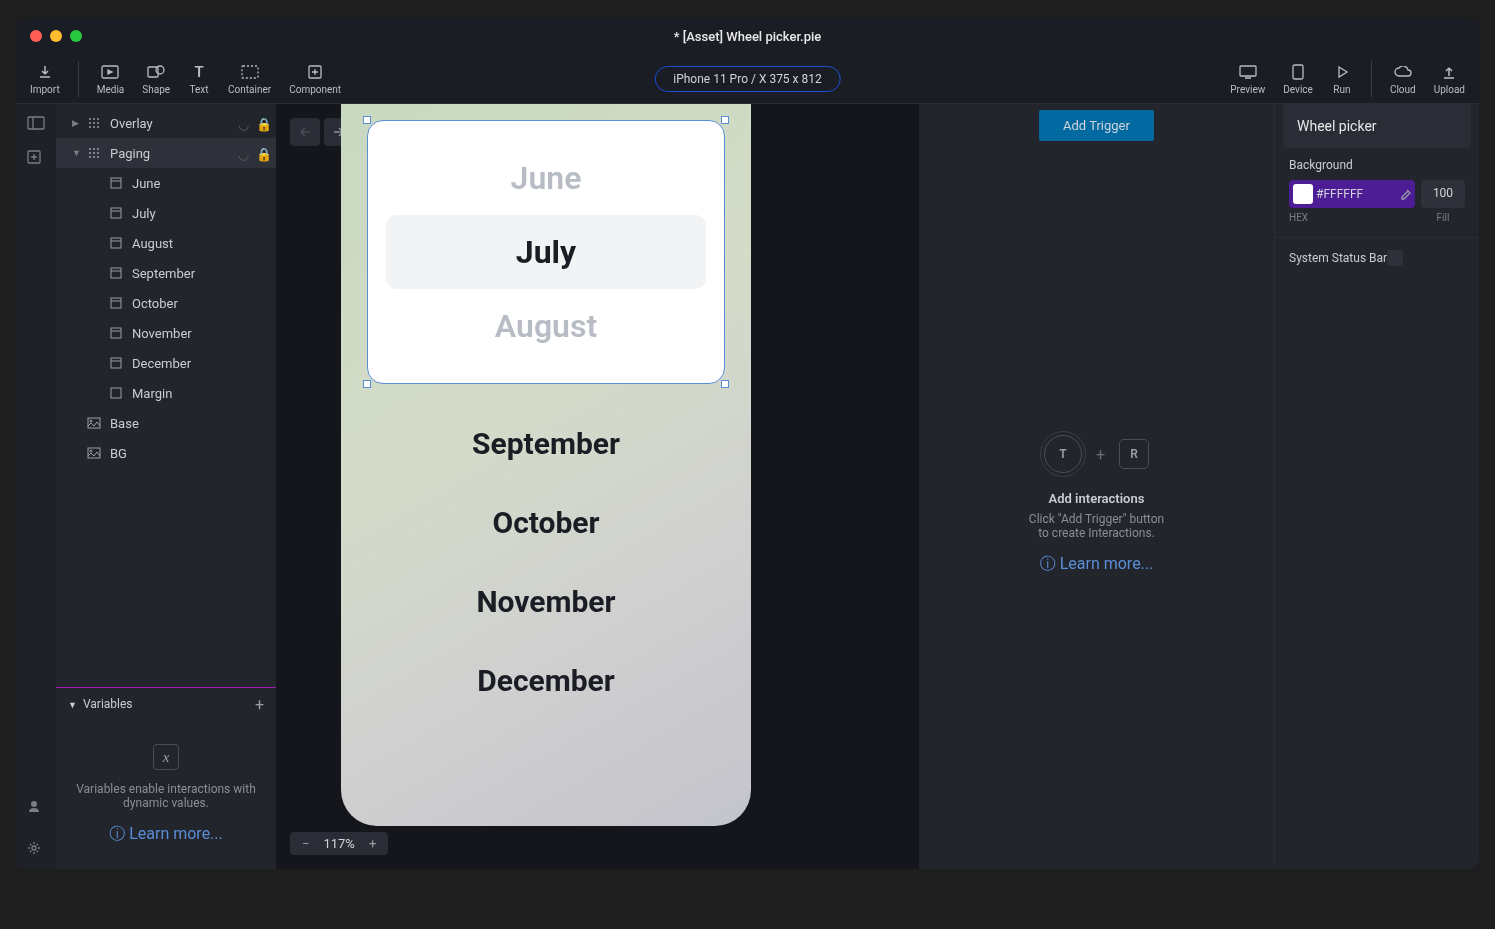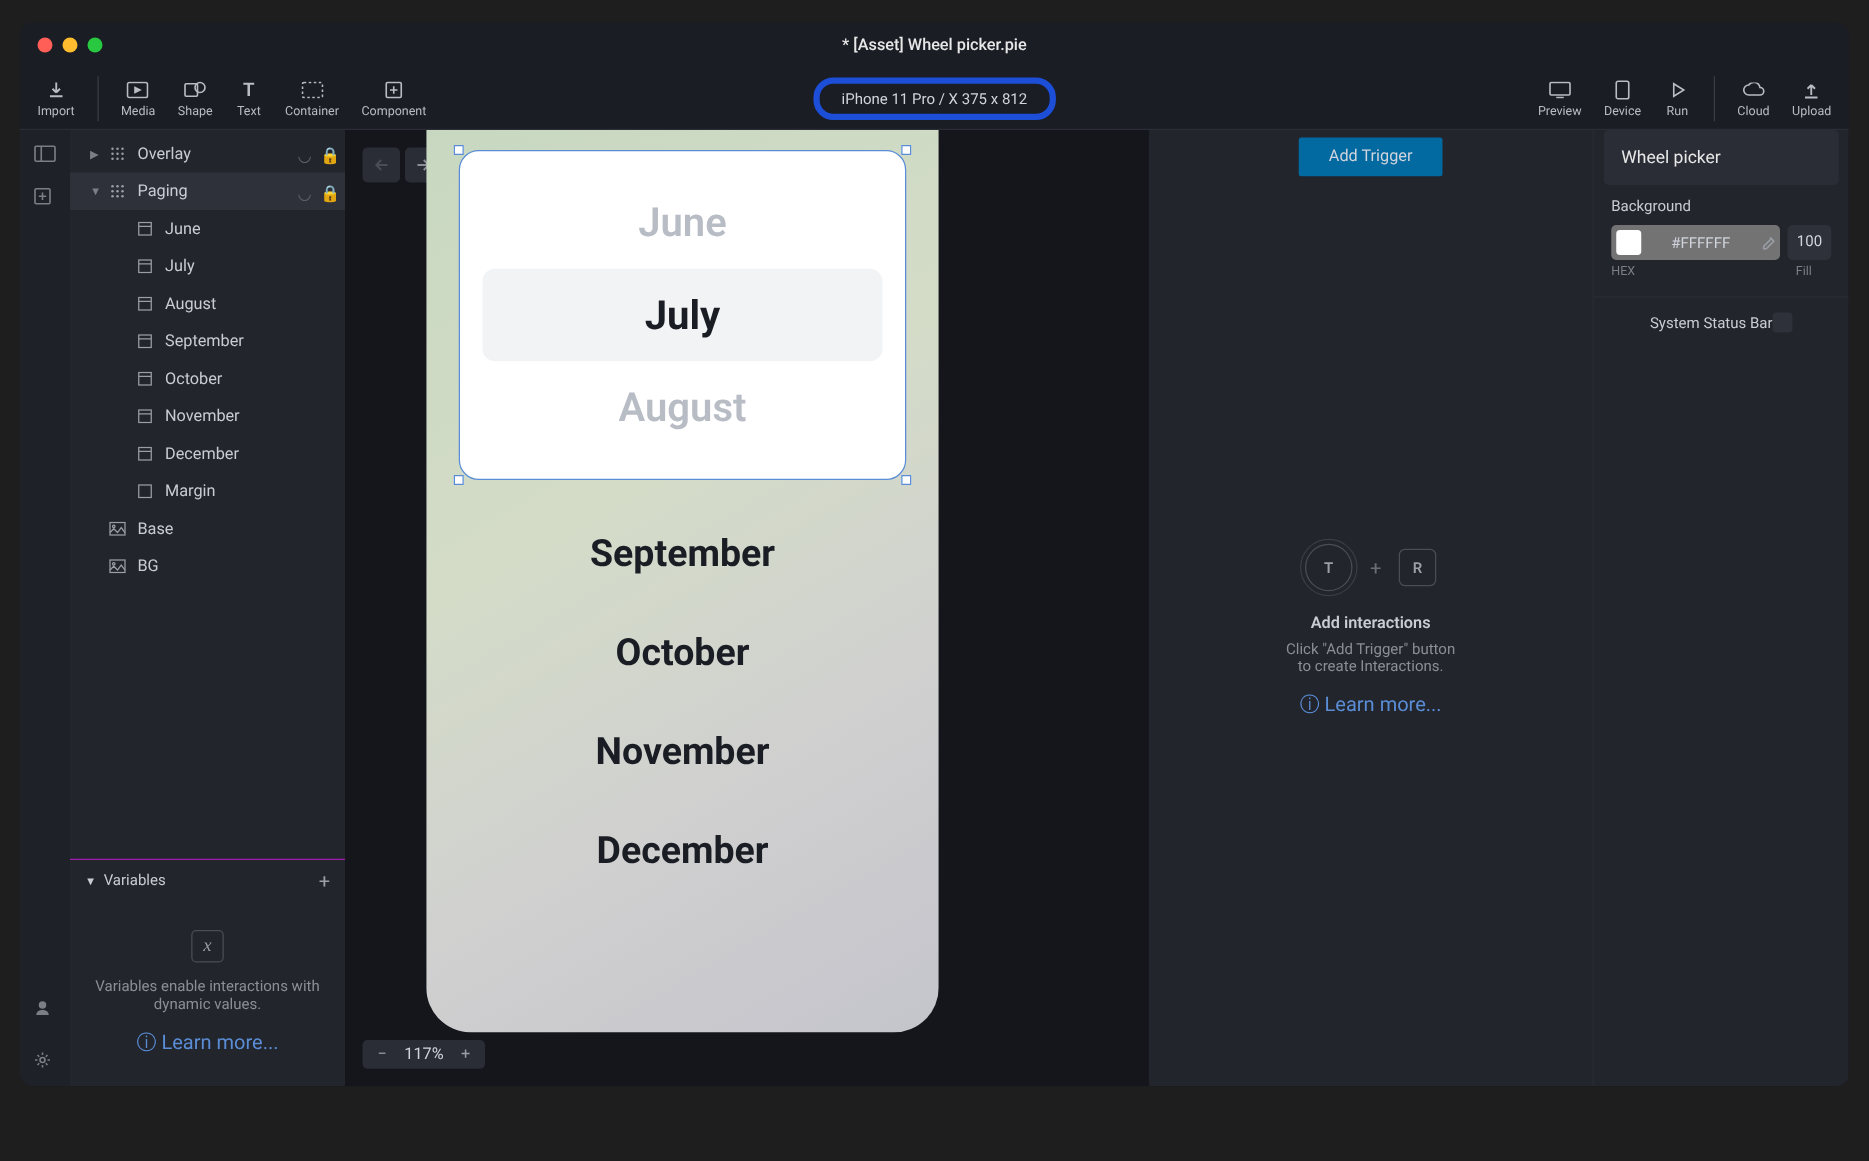--- a/index.html
+++ b/index.html
@@ -14,21 +14,21 @@
 .tl-yellow { background: #febc2e; }
 .tl-green { background: #28c840; }
 .window-title { position: absolute; left: 50%; transform: translateX(-50%); color: #e8e8e8; font-size: 13px; font-weight: 500; }
 
 .toolbar { height: 50px; display: flex; align-items: center; justify-content: space-between; padding: 0 14px; border-bottom: 1px solid #2a2d35; position: relative; }
 .toolbar-left, .toolbar-right { display: flex; gap: 18px; align-items: center; }
 .toolbar-btn { display: flex; flex-direction: column; align-items: center; gap: 2px; cursor: pointer; color: #b8bcc4; }
 .toolbar-btn .icon { width: 22px; height: 20px; display: flex; align-items: center; justify-content: center; position: relative; }
 .toolbar-btn .label { font-size: 10px; }
 .toolbar-divider { width: 1px; height: 36px; background: #3a3d45; }
-.device-pill { position: absolute; left: 50%; transform: translateX(-50%); border: 5px solid #1d4ed8; border-radius: 16px; padding: 5px 18px; color: #d0d4dc; font-size: 12px; cursor: pointer; }
+.device-pill { position: absolute; left: 50%; transform: translateX(-50%); border: 1px solid #1d4ed8; border-radius: 16px; padding: 5px 18px; color: #d0d4dc; font-size: 12px; cursor: pointer; }
 
 .main-layout { flex: 1; display: flex; overflow: hidden; }
 
 .far-left-rail { width: 40px; background: #1e2128; display: flex; flex-direction: column; align-items: center; padding-top: 12px; gap: 16px; }
 .rail-icon { width: 18px; height: 18px; color: #7a7e86; cursor: pointer; }
 
 .layers-panel { width: 220px; background: #22252c; display: flex; flex-direction: column; }
 .layers-tree { flex: 1; overflow: auto; padding-top: 4px; }
 .tree-row { display: flex; align-items: center; height: 30px; color: #c8ccd4; font-size: 13px; cursor: pointer; position: relative; }
 .tree-row.active { background: #2e3139; }
@@ -75,29 +75,29 @@
 .circ-icon { width: 38px; height: 38px; border: 1.5px solid #4a4d55; border-radius: 50%; display: flex; align-items: center; justify-content: center; font-weight: 600; color: #9a9ea6; position: relative; }
 .circ-icon::before { content: ''; position: absolute; inset: -5px; border: 1px solid #3a3d45; border-radius: 50%; }
 .sq-icon { width: 30px; height: 30px; border: 1.5px solid #4a4d55; border-radius: 5px; display: flex; align-items: center; justify-content: center; font-weight: 600; color: #9a9ea6; }
 .empty-title { color: #c8ccd4; font-size: 13px; font-weight: 600; margin-bottom: 6px; }
 
 .inspector-panel { width: 205px; background: #22252c; border-left: 1px solid #2a2d35; }
 .insp-header { padding: 14px 14px; background: #2a2d35; margin: 0 8px 10px; border-radius: 4px; color: #e8e8e8; font-size: 14px; }
 .insp-section { padding: 0 14px 14px; }
 .insp-label { color: #c8ccd4; font-size: 12px; margin-bottom: 8px; }
 .color-row { display: flex; gap: 6px; }
-.color-swatch-input { flex: 1; display: flex; align-items: center; background: #737373; border-radius: 4px; padding: 4px; gap: 24px; }
+.color-swatch-input { flex: 1; display: flex; align-items: center; background: #4c1d95; border-radius: 4px; padding: 4px; gap: 3px; }
 .color-swatch { width: 20px; height: 20px; background: #fff; border-radius: 3px; }
 .color-hex { color: #d0d4dc; font-size: 12px; flex: 1; }
 .eyedropper { color: #9a9ea6; font-size: 12px; cursor: pointer; }
 .fill-input { width: 44px; background: #2e3139; border-radius: 4px; padding: 6px; color: #d0d4dc; font-size: 12px; text-align: center; }
 .sub-labels { display: flex; justify-content: space-between; font-size: 10px; color: #7a7e86; margin-top: 4px; }
 .sub-labels .l { flex: 1; }
 .sub-labels .r { width: 44px; text-align: center; }
-.status-bar-row { display: flex; align-items: center; justify-content: center; padding: 12px 14px; border-top: 1px solid #2a2d35; color: #c8ccd4; font-size: 12px; }
+.status-bar-row { display: flex; align-items: center; justify-content: flex-start; padding: 12px 14px; border-top: 1px solid #2a2d35; color: #c8ccd4; font-size: 12px; }
 .checkbox-box { width: 16px; height: 16px; background: #2e3139; border-radius: 3px; cursor: pointer; }
 
 svg { display: block; }
 </style>
 </head>
 <body>
 
 <div class="app-window">
 
   <div class="title-bar">

